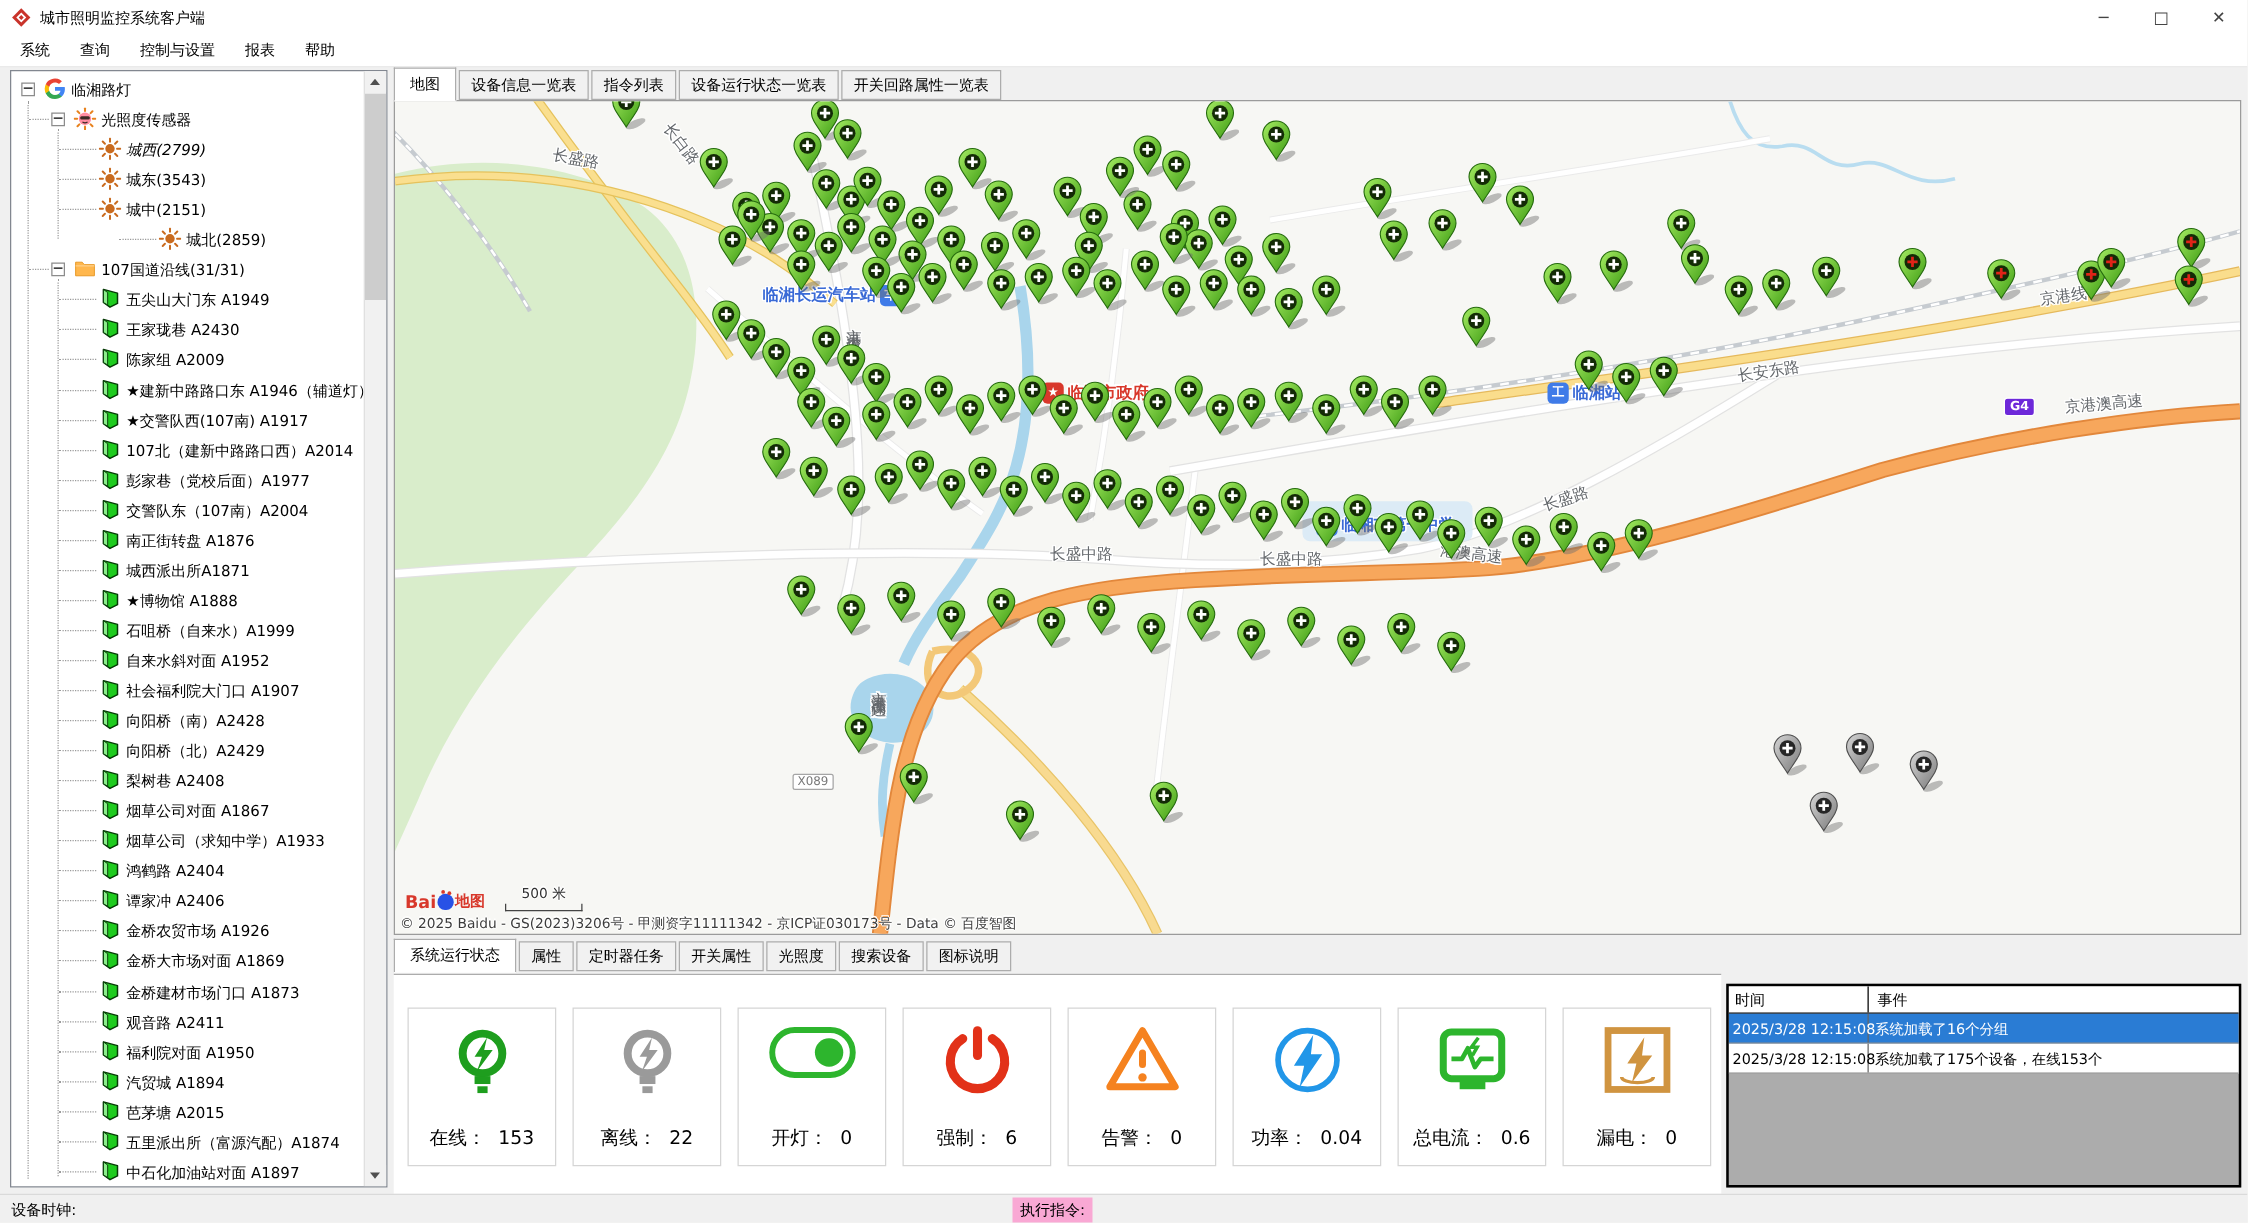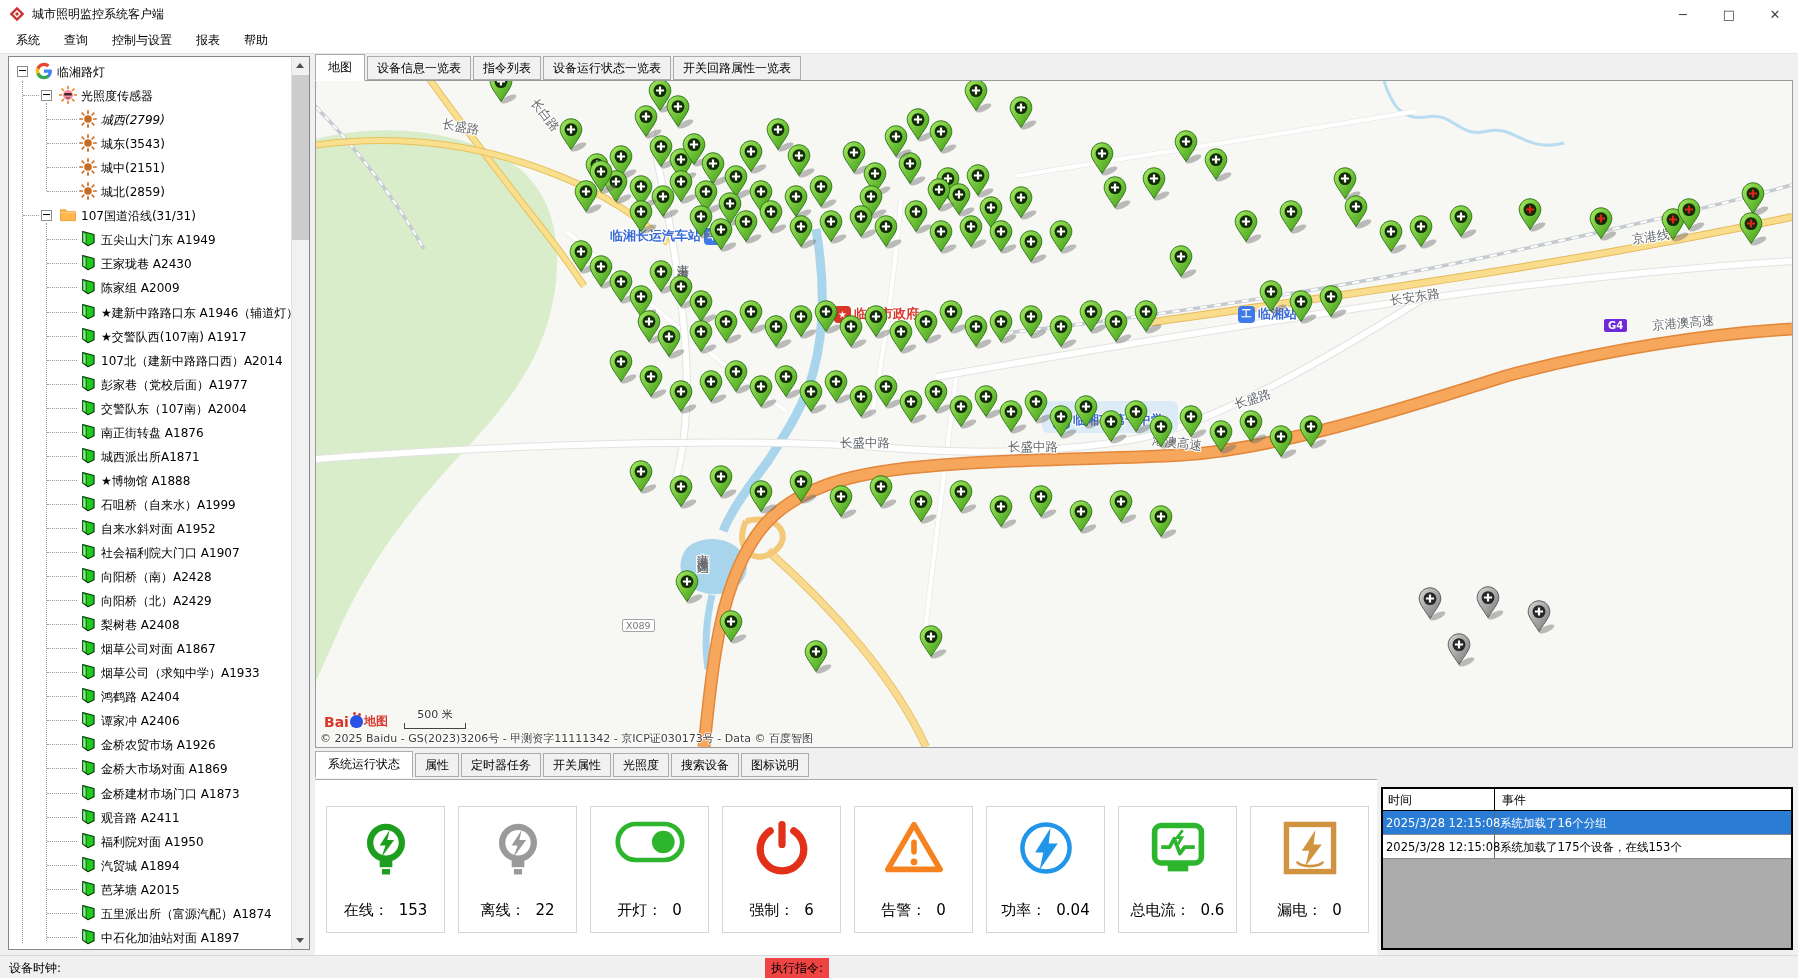--- a/index.html
+++ b/index.html
@@ -73,21 +73,21 @@
   .ev-header{display:flex;height:22px;background:#FFF;border-bottom:1px solid #000;font-size:12px;box-sizing:border-box}
   .ev-h-time{width:112px;border-right:1px solid #000;padding:3px 5px;box-sizing:border-box}
   .ev-h-event{flex:1;padding:3px 7px}
   .ev-row{display:flex;height:24px;font-size:11.5px;background:#FFF;border-bottom:1px solid #8A8A8A;box-sizing:border-box}
   .ev-row.sel{background:#2A7CD4;color:#FFF}
   .ev-time{width:112px;border-right:1px solid #666;padding:5px 3px 0;box-sizing:border-box;white-space:nowrap}
   .ev-text{flex:1;padding:5px 5px 0;white-space:nowrap;overflow:hidden}
   
   .statusbar{position:absolute;left:0;top:955px;width:1798px;height:23px;background:#F0F0F0;border-top:1px solid #DADADA;font-size:12px;box-sizing:border-box}
   .sb-clock{position:absolute;left:9px;top:4px}
-  .sb-exec{position:absolute;left:765px;top:2px;background:#ef4444;padding:2px 6px}
+  .sb-exec{position:absolute;left:810px;top:2px;background:#f9a8d4;padding:2px 6px}
 </style>
 </head>
 <body>
 
 <div class="titlebar">
   <span class="app-logo">
     <svg viewBox="0 0 24 24" width="16" height="16">
         <path d="M12 1 L23 12 12 23 1 12 Z" fill="#C9332B"></path>
         <path d="M12 6 L18 12 12 18 6 12 Z" fill="#FFF"></path>
         <path d="M12 9 L15 12 12 15 9 12 Z" fill="#C9332B"></path>
@@ -202,21 +202,21 @@
               <line x1="4.2" y1="4.2" x2="6.6" y2="6.6"></line>
               <line x1="17.4" y1="17.4" x2="19.8" y2="19.8"></line>
               <line x1="4.2" y1="19.8" x2="6.6" y2="17.4"></line>
               <line x1="17.4" y1="6.6" x2="19.8" y2="4.2"></line>
             </g>
             <circle cx="12" cy="12" r="5" fill="#C96A1E"></circle>
           </svg>
         </span>
         <span class="t-label" style="left: 92px;">城中(2151)</span>
       </div>
-      <div class="tree-row" style="top: 122.25px;">
+      <div class="tree-row" style="top: 122.25px; margin-left: 48px;">
         <div class="stub" style="left: 38px; width: 30px; top: 12px;"></div>
         <span class="t-icon" style="left: 70px;">
           <svg viewBox="0 0 24 24">
             <g stroke="#C96A1E" stroke-width="2.1" stroke-linecap="round">
               <line x1="12" y1="1" x2="12" y2="4.5"></line>
               <line x1="12" y1="19.5" x2="12" y2="23"></line>
               <line x1="1" y1="12" x2="4.5" y2="12"></line>
               <line x1="19.5" y1="12" x2="23" y2="12"></line>
               <line x1="4.2" y1="4.2" x2="6.6" y2="6.6"></line>
               <line x1="17.4" y1="17.4" x2="19.8" y2="19.8"></line>
@@ -621,21 +621,21 @@
       </div>
       <div class="map-label lbl-road" style="left: 1074px; top: 208px; transform: rotate(-9deg);"><span>长安东路</span></div>
       <div class="map-label lbl-road" style="left: 524px; top: 354px;"><span>长盛中路</span></div>
       <div class="map-label lbl-road" style="left: 692px; top: 358px;"><span>长盛中路</span></div>
       <div class="map-label lbl-road" style="left: 918px; top: 310px; transform: rotate(-18deg);"><span>长盛路</span></div>
       <div class="map-label lbl-road" style="left: 836px; top: 354px; transform: rotate(7deg);"><span>港澳高速</span></div>
       <div class="map-label lbl-road vtext" style="left: 378px; top: 462px;"><span>京港澳高速</span></div>
       <div class="map-label lbl-road" style="left: 1316px; top: 148px; transform: rotate(-8deg);"><span>京港线</span></div>
       <div class="map-label lbl-road" style="left: 1336px; top: 234px; transform: rotate(-5deg);"><span>京港澳高速</span></div>
       <div class="badge-g4" style="left: 1287px; top: 237px;"><span>G4</span></div>
-      <div class="badge-road" style="left: 306px; top: 538px;"><span>X089</span></div>
+      <div class="badge-road" style="left: 318px; top: 538px;"><span>X089</span></div>
     </div>
   <div class="layer" id="marker-layer"><svg width="1476" height="666" viewBox="0 0 1476 666">
         <defs>
           <linearGradient id="gp" x1="0" y1="0" x2="1" y2="1">
             <stop offset="0" stop-color="#A6ED63"></stop>
             <stop offset="1" stop-color="#3C9A12"></stop>
           </linearGradient>
           <linearGradient id="gg" x1="0" y1="0" x2="1" y2="1">
             <stop offset="0" stop-color="#D6D6D6"></stop>
             <stop offset="1" stop-color="#787878"></stop>

